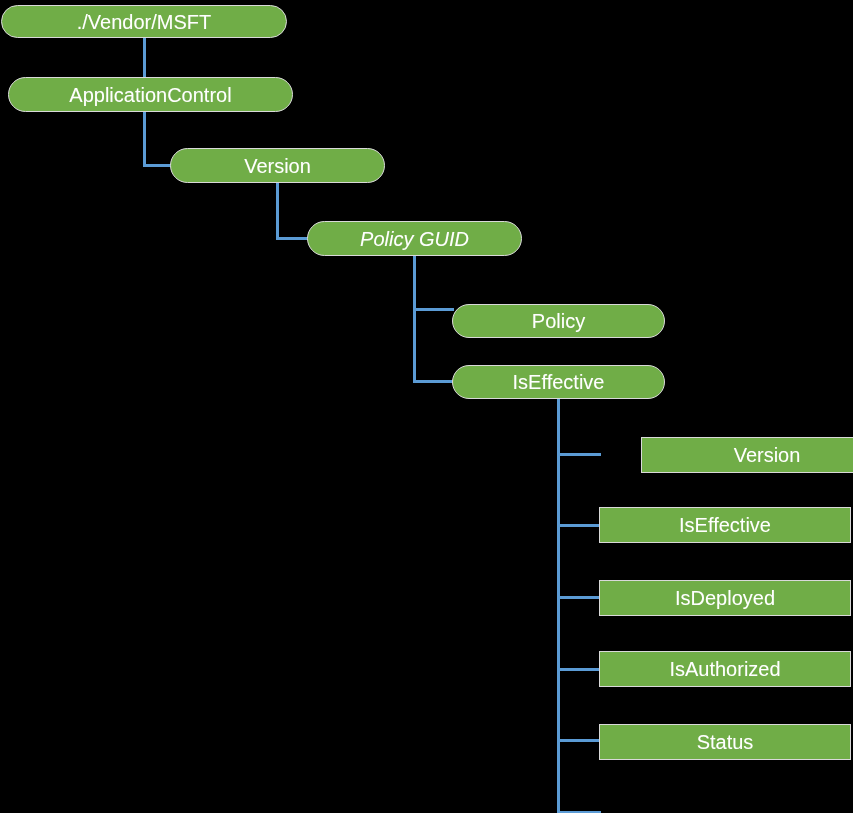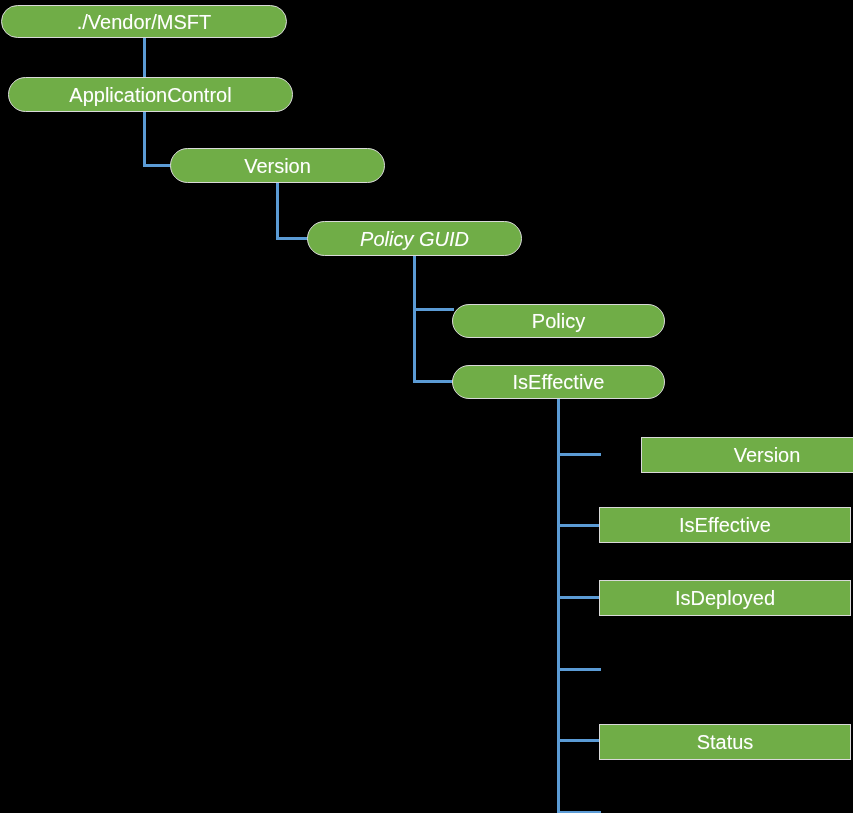--- a/index.html
+++ b/index.html
@@ -75,17 +75,18 @@
   <div class="node pill" style="left:452px; top:304px; width:213px; height:34px;">Policy</div>
 
   <div class="node pill" style="left:452px; top:365px; width:213px; height:34px;">IsEffective</div>
 
   <div class="node rect" style="left:599px; top:437px; width:252px; height:36px;margin-left:42px;">Version</div>
 
   <div class="node rect" style="left:599px; top:507px; width:252px; height:36px;">IsEffective</div>
 
   <div class="node rect" style="left:599px; top:580px; width:252px; height:36px;">IsDeployed</div>
 
+  <div class="node rect" style="left:599px; top:651px; width:252px; height:36px;">IsAuthorized</div>
 
   <div class="node rect" style="left:599px; top:724px; width:252px; height:36px;">Status</div>
 
 
 </div>
 
 </body></html>

